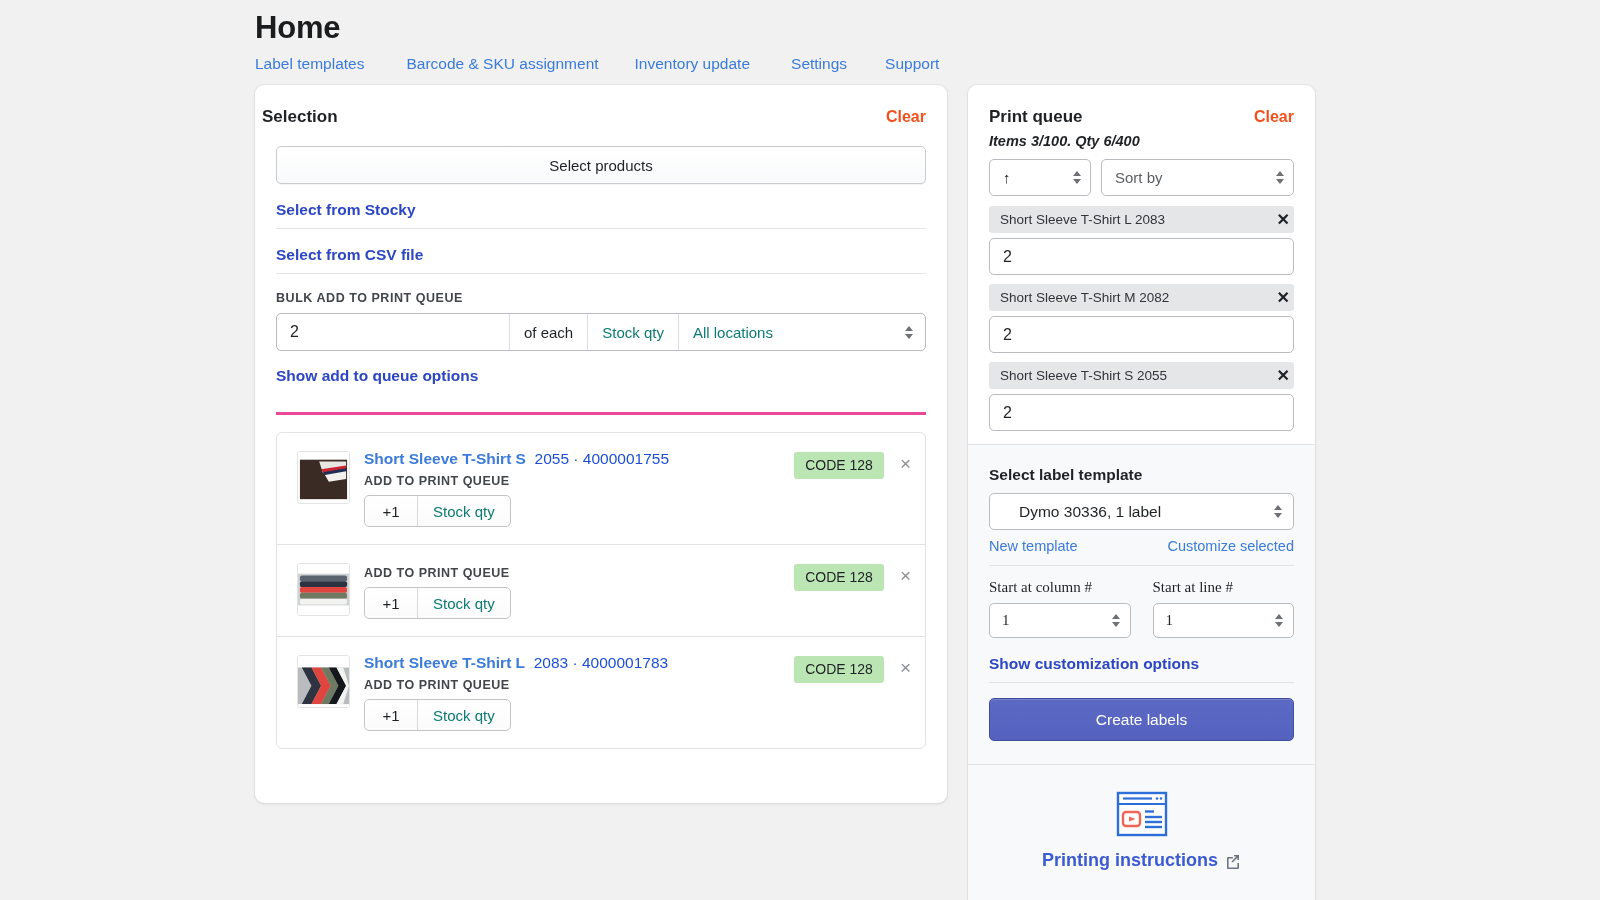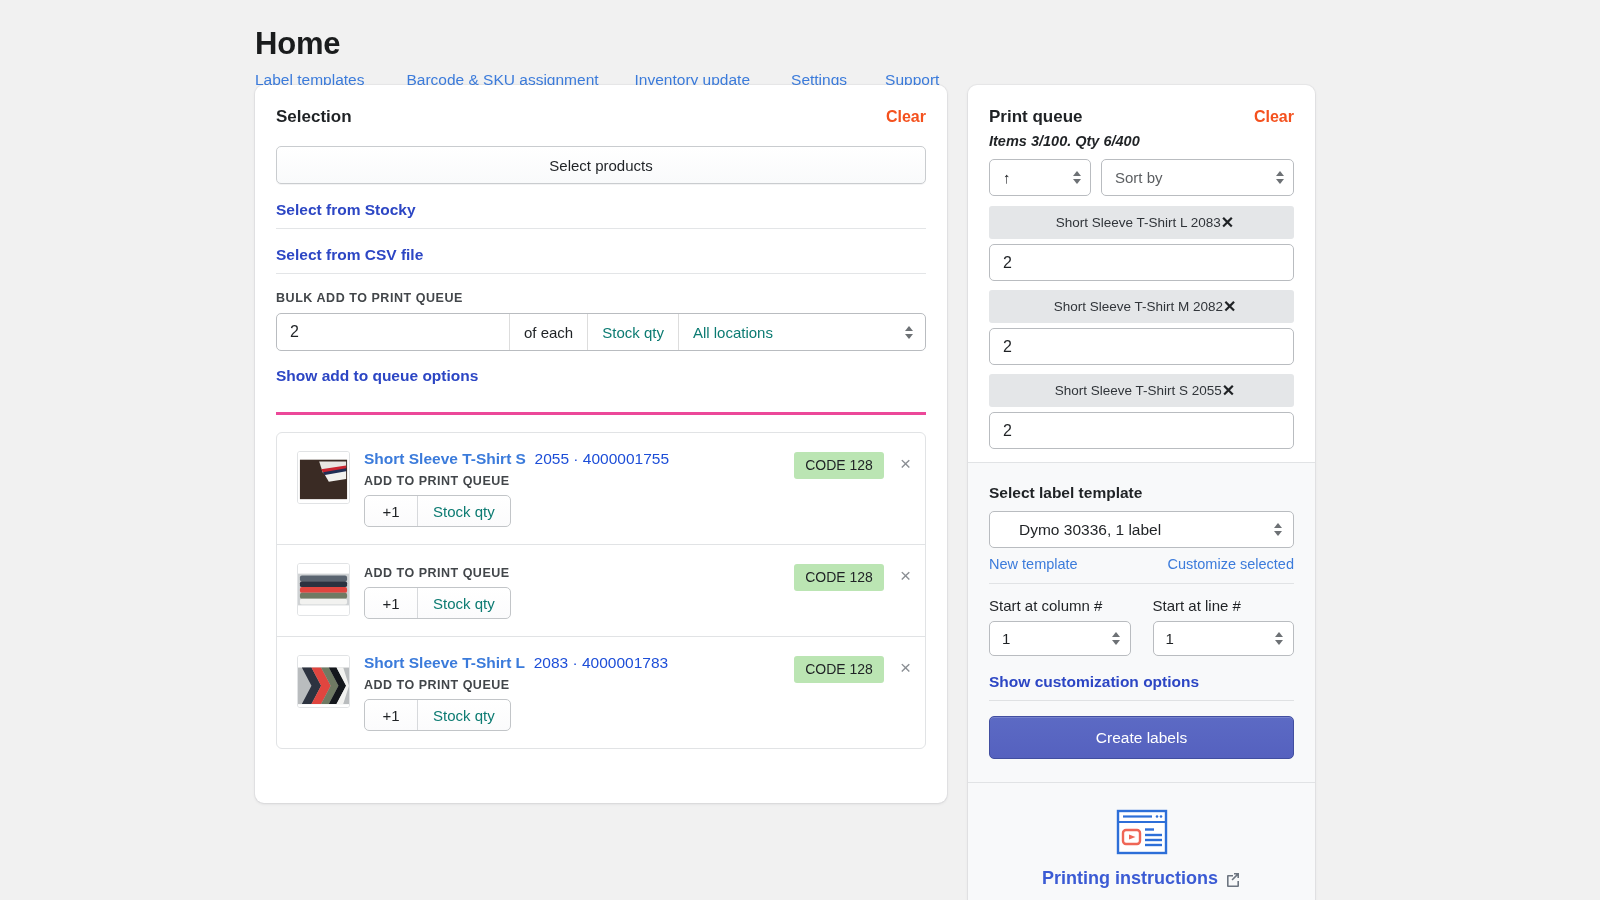--- a/index.html
+++ b/index.html
@@ -10,21 +10,21 @@
     font-family: "Liberation Sans", sans-serif;
     -webkit-font-smoothing: antialiased;
   }
   .page {
     position: relative;
     width: 1600px; height: 900px;
     overflow: hidden;
   }
 
   
-  .header { position: absolute; left: 255px; top: 24px; width: 1100px; }
+  .header { position: absolute; left: 255px; top: 8px; width: 1100px; }
   .page-title {
     font-size: 31px; font-weight: 600; color: #1a1c1d;
     letter-spacing: -0.2px; line-height: 40px; margin: 0;
   }
   .nav { margin-top: 6px; display: flex; align-items: center; }
   .nav a {
     color: #3b7bdb; font-size: 15.5px; text-decoration: none;
     line-height: 20px; white-space: nowrap;
   }
   .nav .sp1 { width: 42px; }
@@ -45,21 +45,21 @@
   }
   .right-card {
     position: absolute; left: 968px; top: 85px;
     width: 347px; height: 905px;
     overflow: hidden;
   }
 
   
   .sel-head {
     display: flex; align-items: center; justify-content: space-between;
-    padding: 22px 21px 0 21px;
+    padding: 22px 21px 0 7px;
     gap: 35px;
   }
   .sel-title { font-size: 17px; font-weight: 600; color: #1f2225; }
   .clear-link {
     font-size: 16px; font-weight: 600; color: #f4511e;
     cursor: pointer; user-select: none;
   }
 
   .sel-body { padding: 0 21px; }
 
@@ -201,22 +201,22 @@
     font-size: 15px; color: #1f2225; cursor: pointer;
   }
   .pq-select.small { width: 102px; }
   .pq-select.wide { flex: 1; color: #5c5f62; gap: 17px; }
   .arrow-up-glyph { font-size: 15px; color: #1f2225; }
 
   .pq-items { padding: 10px 21px 0 21px; }
   .pq-item { margin-bottom: 9px; }
   .pq-item-head {
     background: #e4e6e8; border-radius: 3px;
-    height: 33px; display: flex; align-items: center;
-    justify-content: center; padding: 0 4px 0 11px;
+    height: 27px; display: flex; align-items: center;
+    justify-content: space-between; padding: 0 4px 0 11px;
   }
   .pq-item-name { font-size: 13.5px; color: #31353a; white-space: nowrap; }
   .pq-x {
     font-size: 16px; font-weight: 700; color: #1f2225;
     cursor: pointer; line-height: 1; user-select: none;
   }
   .pq-qty {
     margin-top: 5px; height: 37px; width: 100%;
     border: 1px solid #b9bcc0; border-radius: 5px;
     background: #fff; display: flex; align-items: center;
@@ -237,21 +237,21 @@
     display: flex; align-items: center; justify-content: space-between;
     padding: 0 11px 0 29px; font-size: 15.5px; color: #1f2225; cursor: pointer; text-align: right;
   }
   .tmpl-links {
     margin-top: 8px; display: flex; justify-content: space-between;
     padding-bottom: 11px; border-bottom: 1px solid #e1e3e5; text-align: center;
   }
   .tmpl-links a {
     color: #3b7bdb; font-size: 14.5px; text-decoration: none; cursor: pointer;
   }
-  .start-row { display: flex; gap: 22px; margin-top: 13px; }
+  .start-row { display: flex; gap: 22px; margin-top: 13px; font-family: Liberation Serif, serif; }
   .start-col { flex: 1; }
   .start-label { font-size: 15px; color: #1f2225; }
   .start-input {
     margin-top: 7px; height: 35px; width: 100%;
     border: 1px solid #b9bcc0; border-radius: 5px; background: #fff;
     display: flex; align-items: center; justify-content: space-between;
     padding: 0 10px 0 12px; font-size: 15px; color: #1f2225;
   }
   .show-custom-row {
     margin-top: 17px; padding-bottom: 9px;

